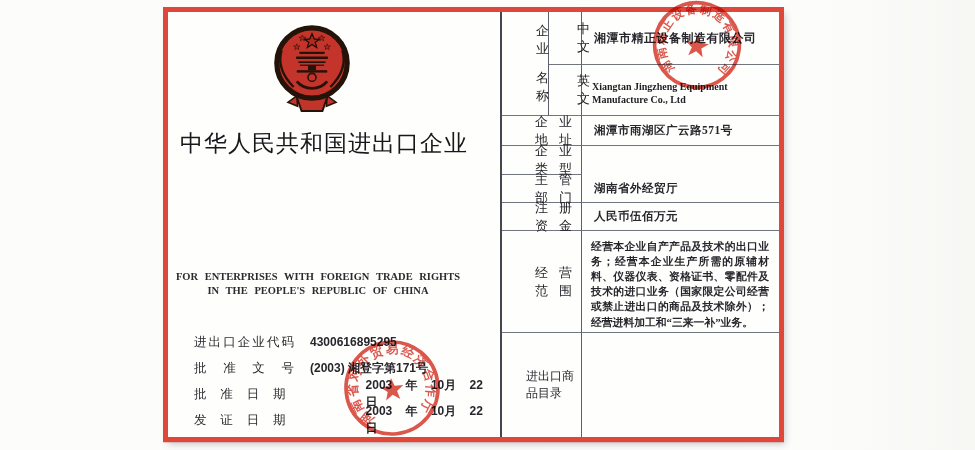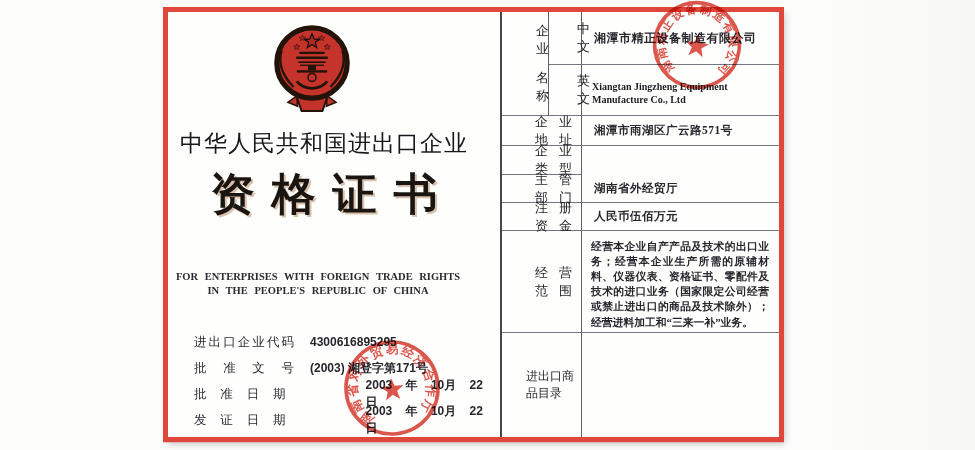--- a/index.html
+++ b/index.html
@@ -97,21 +97,20 @@
           <rect x="33" y="46" width="34" height="2"></rect>
           <rect x="35" y="50" width="30" height="1.6"></rect>
           <rect x="31" y="57" width="38" height="3"></rect>
           <rect x="45" y="51" width="10" height="6"></rect>
         </g>
         <circle cx="50" cy="66" r="5" fill="none" stroke="#241309" stroke-width="2"></circle>
         <path d="M31 71 A25 25 0 0 0 69 71" stroke="#241309" stroke-width="3.5" fill="none"></path>
       </svg>
 
       <div class="title-cn1">中华人民共和国进出口企业</div>
-      <div class="title-cn2">资格证书</div>
       <div class="subtitle-en">
         <div>FOR ENTERPRISES WITH FOREIGN TRADE RIGHTS</div>
         <div>IN THE PEOPLE'S REPUBLIC OF CHINA</div>
       </div>
 
       <div class="fields">
         <div class="frow">
           <span class="flabel">进出口企业代码</span>
           <span class="fvalue">4300616895295</span>
         </div>

